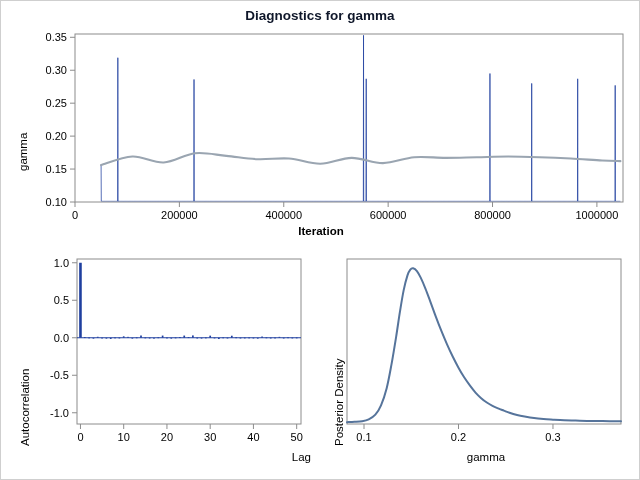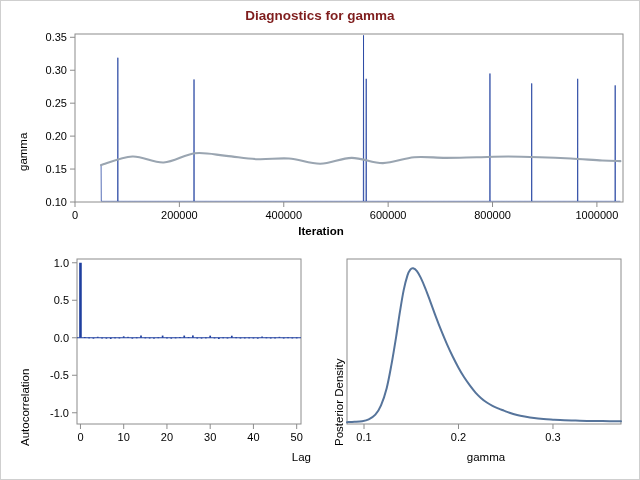--- a/index.html
+++ b/index.html
@@ -26,21 +26,21 @@
   .vert{
     transform-origin:0 0;
     transform:rotate(-90deg);
   }
   #chart-title{
     position:absolute;
     left:0;right:0;top:7px;
     text-align:center;
     font-size:13.5px;
     font-weight:bold;
-    color:#7f1d1d;
+    color:#0f172a;
   }
   svg{display:block;}
 </style>
 </head>
 <body>
 
 <div id="frame">
 
   <div id="chart-title">Diagnostics for gamma</div>
 

